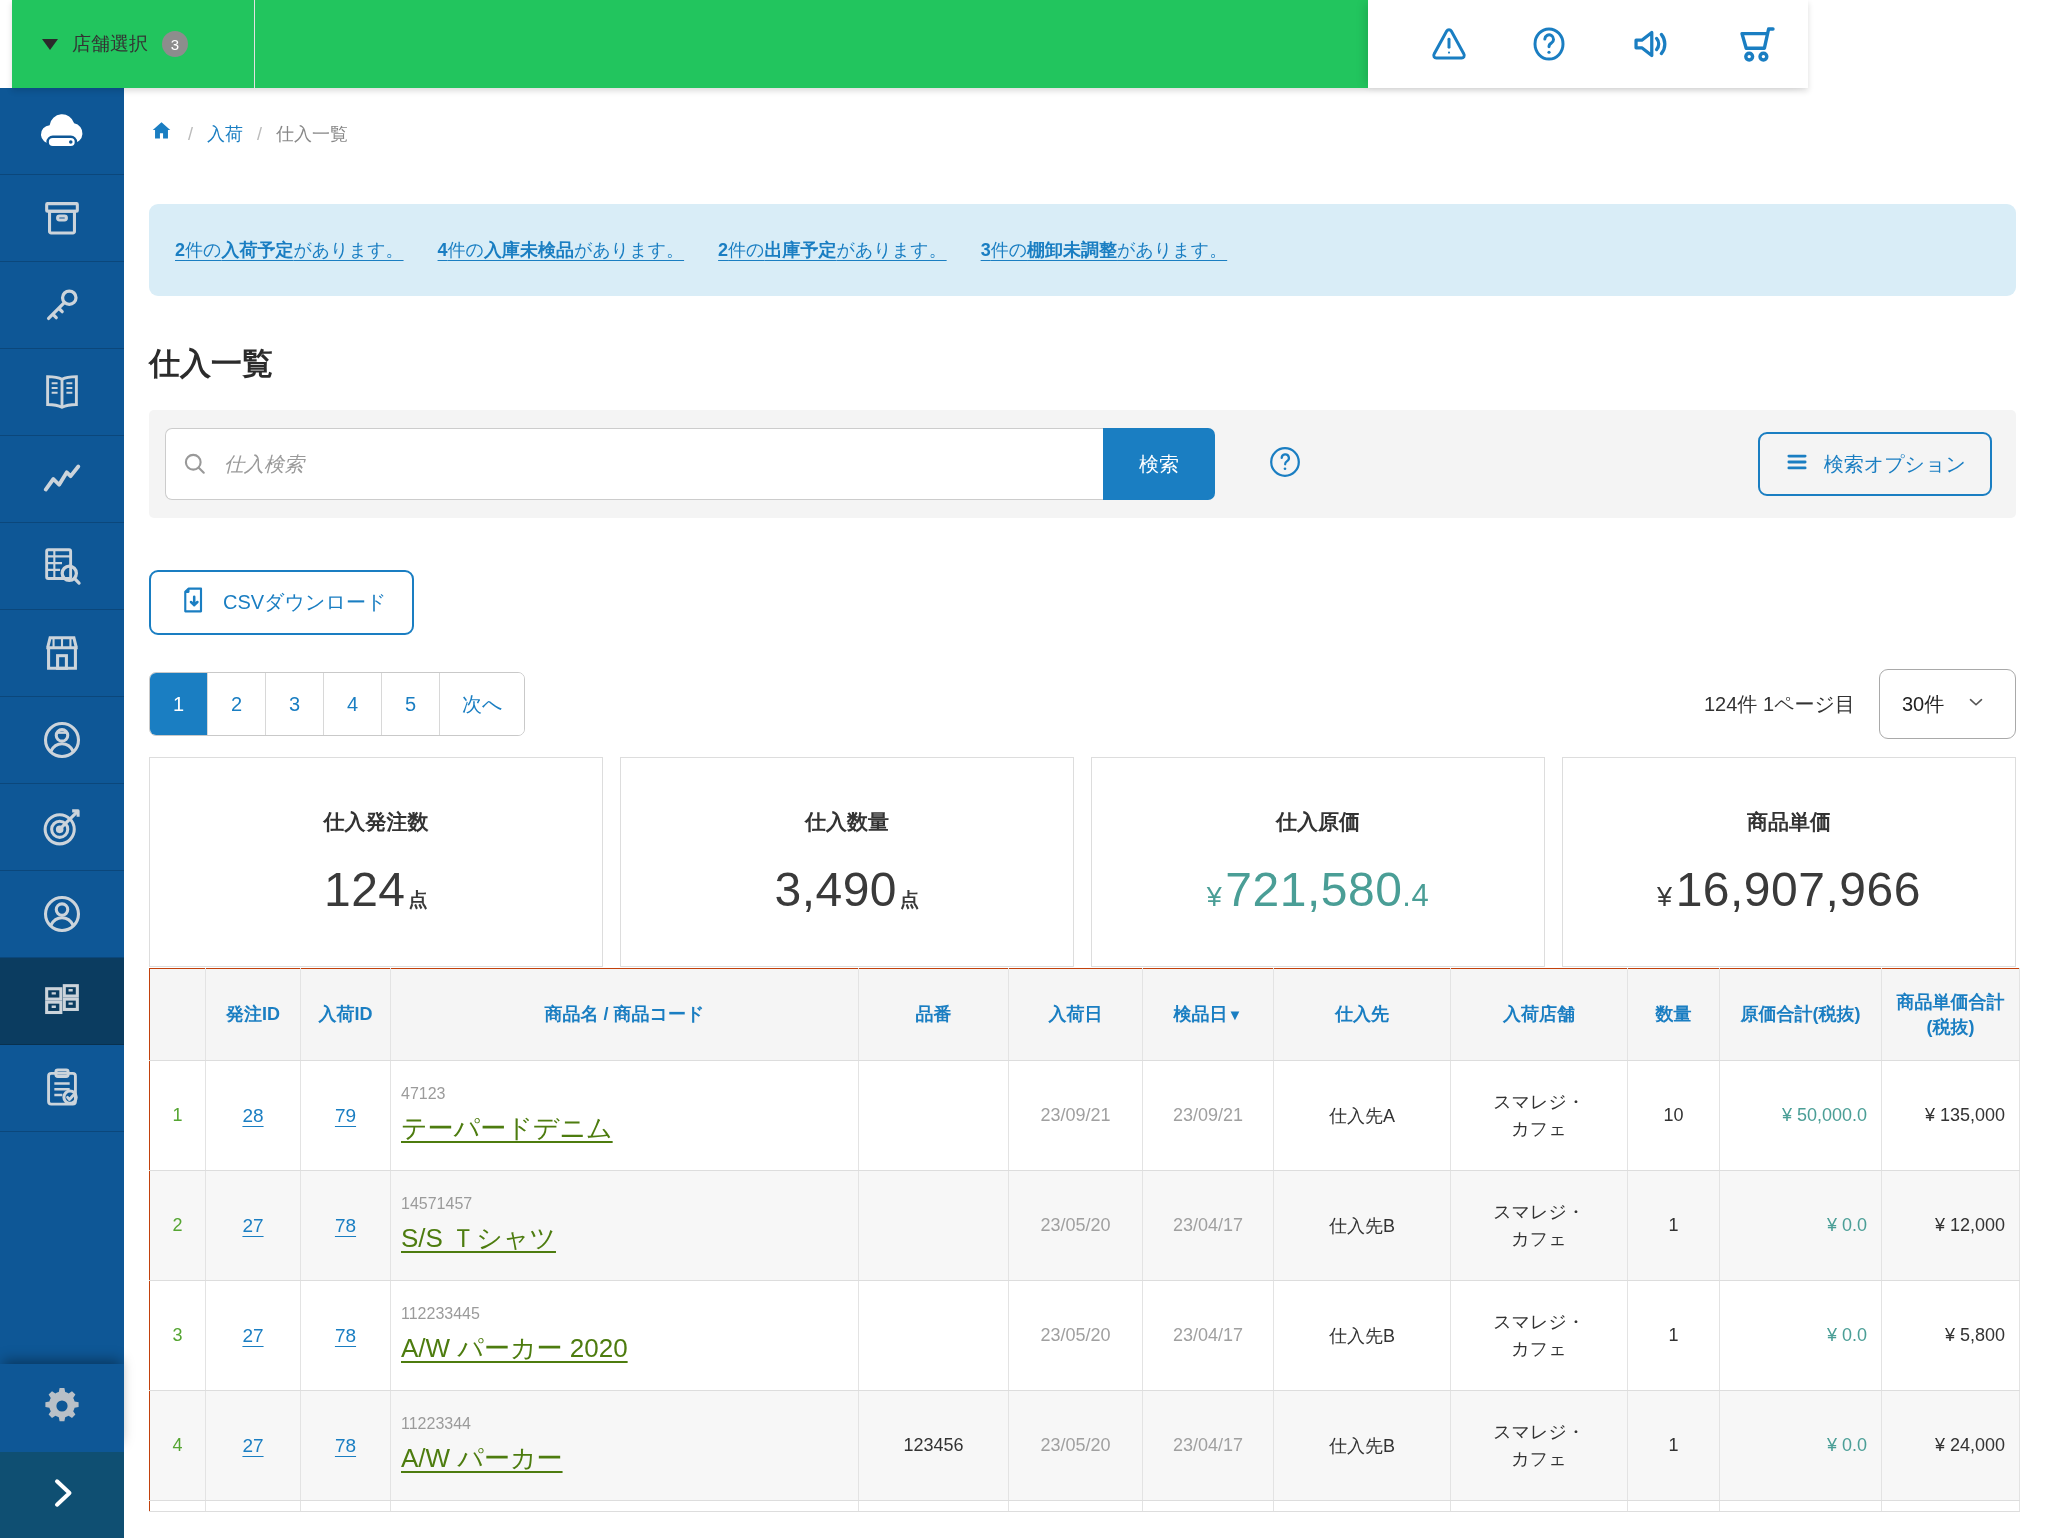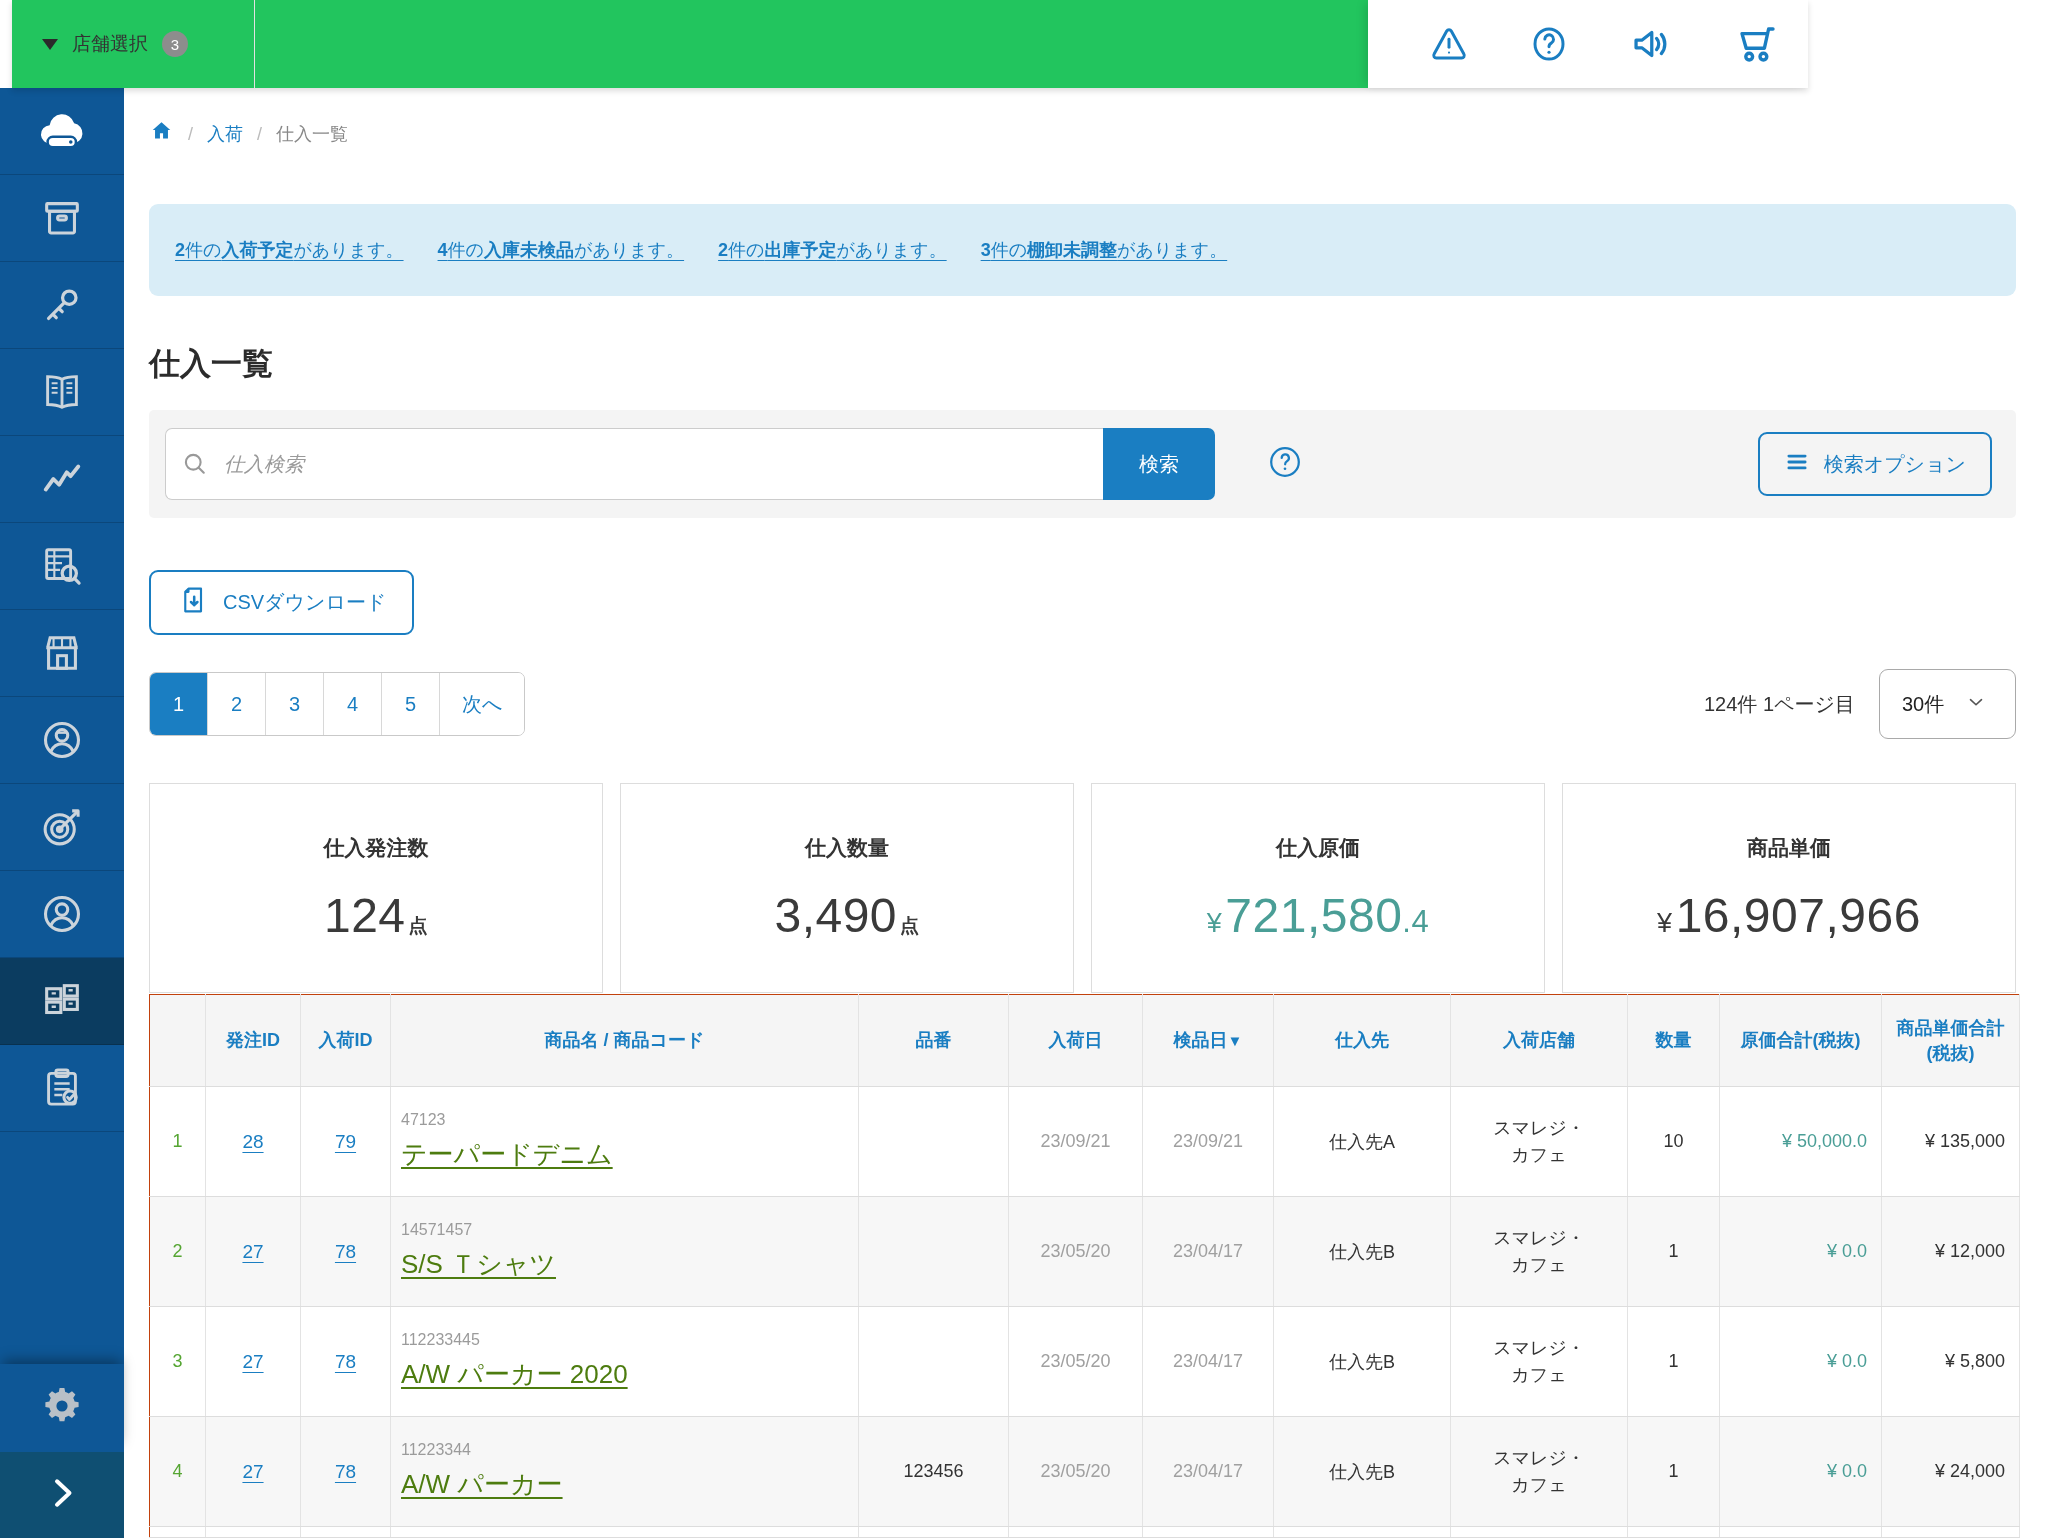--- a/index.html
+++ b/index.html
@@ -77,21 +77,21 @@
   .page-cell { min-width:58px; padding:0 4px; display:flex; align-items:center; justify-content:center;
     font-size:20px; color:#1a7ec2; background:#fff; border-right:1px solid #d8d8d8; cursor:pointer; }
   .page-cell:last-child { border-right:none; padding:0 22px; }
   .page-cell.active { background:#1a7ec2; color:#fff; }
   .result-count { margin-left:auto; font-size:20px; color:#333; }
   .page-size-select { margin-left:24px; width:137px; height:70px; border:1px solid #a9a9a9;
     border-radius:9px; background:#fff; display:flex; align-items:center; justify-content:space-between;
     padding:0 28px 0 22px; font-size:20px; color:#222; cursor:pointer; }
 
   
-  .summary { margin-top:40px; display:grid; grid-template-columns:1fr 1fr 1fr 1fr; gap:17px; height:210px; }
+  .summary { margin-top:14px; display:grid; grid-template-columns:1fr 1fr 1fr 1fr; gap:17px; height:210px; }
   .card { border:1px solid #ddd; background:#fff; display:flex; flex-direction:column;
     align-items:center; justify-content:center; gap:26px; }
   .card-title { font-size:21px; font-weight:700; color:#333; }
   .card-value { font-size:48px; color:#3a3a3a; letter-spacing:.5px; }
   .card-value .yen { font-size:27px; margin-right:3px; }
   .card-value .unit { font-size:19px; font-weight:700; margin-left:3px; }
   .card-value .dec { font-size:31px; }
   .card-value.teal { color:#4a9e96; }
 
   

